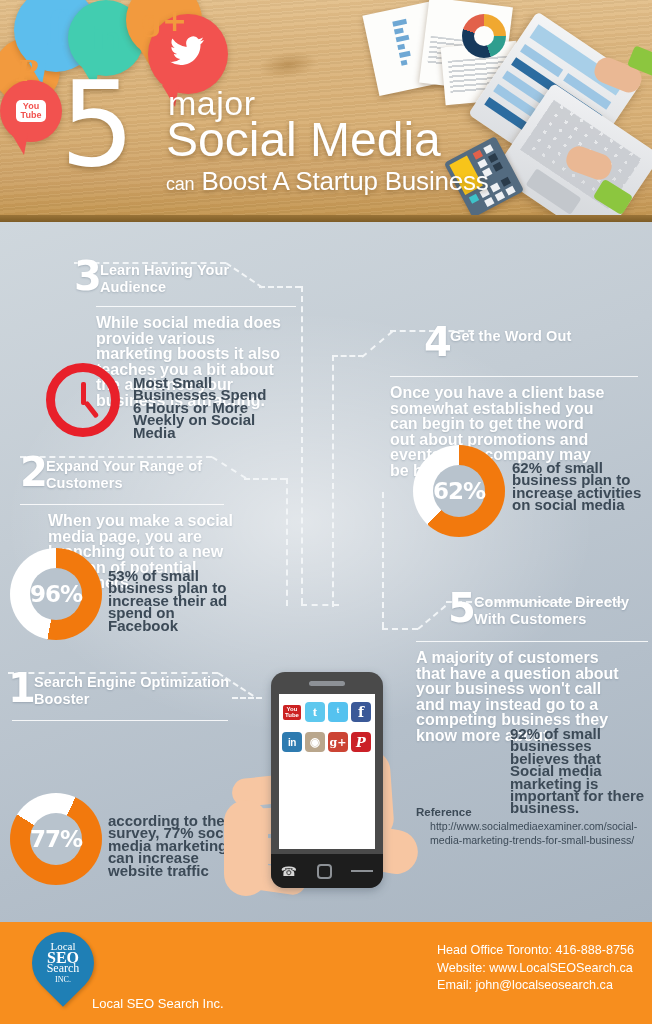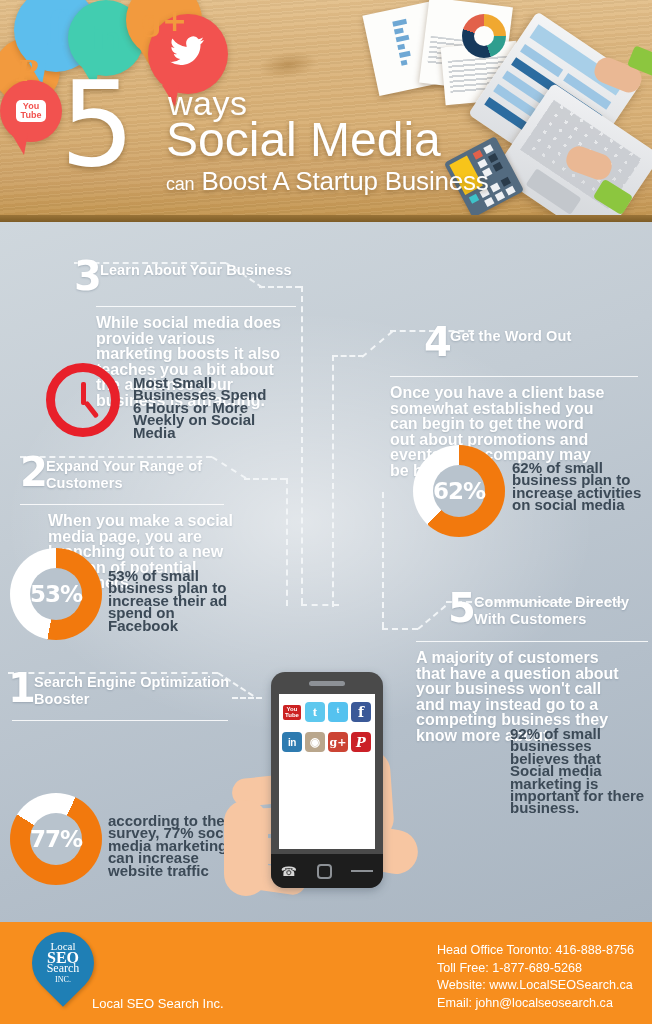--- a/index.html
+++ b/index.html
@@ -309,21 +309,21 @@
             <path fill="#fff" d="M34 4c-1.3.6-2.6 1-4 1.2A7 7 0 0 0 33 1.5c-1.3.8-2.8 1.4-4.3 1.7A7 7 0 0 0 16.5 9.5c0 .6 0 1.1.2 1.6A19.8 19.8 0 0 1 2.4 2.6a7 7 0 0 0 2.2 9.3c-1.2 0-2.2-.3-3.2-.8 0 3.4 2.4 6.2 5.6 6.9-.6.1-1.2.2-1.9.2-.5 0-.9 0-1.3-.1a7 7 0 0 0 6.5 4.8A14 14 0 0 1 0 25.8 19.7 19.7 0 0 0 10.7 29c12.8 0 19.8-10.6 19.8-19.8v-.9C31.8 7.3 33 5.8 34 4z"></path>
           </svg>
       </span>
     </div>
     <div class="bub bub-yt">
       <span class="g-yt">You<br>Tube</span>
     </div>
 
     <div class="headline">
       <div class="big5">5</div>
-      <div class="hl-ways">ways</div>
+      <div class="hl-ways">major</div>
       <div class="hl-sm">Social Media</div>
       <div class="hl-boost">
         <span class="hl-can">can</span>
         <span>Boost A Startup Business</span>
       </div>
     </div>
   </div>
 
   <div class="body-bg"></div>
 
@@ -348,21 +348,21 @@
   <div class="dash dh" style="left:446px; top:601px; width:176px;"></div>
   <div class="dash dv" style="left:382px; top:492px; height:136px;"></div>
 
   <div class="dash dh" style="left:8px;  top:672px; width:210px;"></div>
   <div class="dash dd" style="left:218px; top:672px; width:42px; transform:rotate(33deg);"></div>
   <div class="dash dh" style="left:232px; top:697px; width:30px;"></div>
 
   <div class="sec" style="left:74px; top:262px; width:222px;">
     <div class="sec-head">
       <div class="sec-num">3</div>
-      <div class="sec-title">Learn About Your Business</div>
+      <div class="sec-title">Learn Having Your Audience</div>
     </div>
     <div class="rule" style="margin-left:22px;width:200px"></div>
     <div class="sec-body" style="margin-left:22px;width:200px">While social media does provide various marketing boosts it also teaches you a bit about the audience your business is attracting.</div>
   </div>
   <div class="clock">
     <div class="hh"></div>
     <div class="mh"></div>
   </div>
   <div class="stat" style="left:133px; top:377px; width:136px;">Most Small Businesses Spend 6 Hours or More Weekly on Social Media</div>
 
@@ -386,21 +386,21 @@
     <div class="sec-head">
       <div class="sec-num">2</div>
       <div class="sec-title">Expand Your Range of Customers</div>
     </div>
     <div class="rule" style="margin-left:0px;width:204px;margin-top:4px"></div>
     <div class="sec-body" style="margin-left:28px;width:188px">When you make a social media page, you are branching out to a new horizon of potential customers.</div>
   </div>
   <div class="donut" style="left:10px; top:548px; width:92px; height:92px;
               background:conic-gradient(#f2790d 0 53%, #ffffff 53% 100%);">
     <div class="hole" style="width:52px;height:52px;">
-      <span class="pct" style="font-size:23px">53%</span>
+      <span class="pct" style="font-size:23px">96%</span>
     </div>
   </div>
   <div class="stat" style="left:108px; top:570px; width:130px;">53% of small business plan to increase their ad spend on Facebook</div>
 
   <div class="sec" style="left:448px; top:594px; width:200px;">
     <div class="sec-head">
       <div class="sec-num">5</div>
       <div class="sec-title">Communicate Directly With Customers</div>
     </div>
     <div class="rule" style="margin-left:-32px;width:232px;margin-top:5px"></div>
@@ -448,32 +448,35 @@
       <div class="app row2" style="background:#cc4434;font-family:'DejaVu Serif',serif;font-size:11px">g+</div>
       <div class="app row2" style="background:#cb2027;font-family:'DejaVu Serif',serif;font-style:italic;font-size:13px">P</div>
     </div>
     <div class="bottom">
       <span class="b-call">☎</span>
       <span class="b-home"></span>
       <span class="b-menu"></span>
     </div>
   </div>
 
+  <div class="ref">
+    <h4>Reference</h4>
+    <p>http://www.socialmediaexaminer.com/social-media-marketing-trends-for-small-business/</p>
+  </div>
 
   <div class="footer">
     <div class="pin">
       <div class="pin-txt">
         <span class="l1">Local</span>
         <span class="l2">SEO</span>
         <span class="l3">Search</span>
         <span class="l4">INC.</span>
       </div>
     </div>
     <div class="brand">Local SEO Search Inc.</div>
     <div class="contact">
       <div>Head Office Toronto: 416-888-8756</div>
-      <div>Toll Free: 1-877-689-5268</div>
       <div>Website: www.LocalSEOSearch.ca</div>
       <div>Email: john@localseosearch.ca</div>
     </div>
   </div>
 
 </div>
 
 </body></html>

